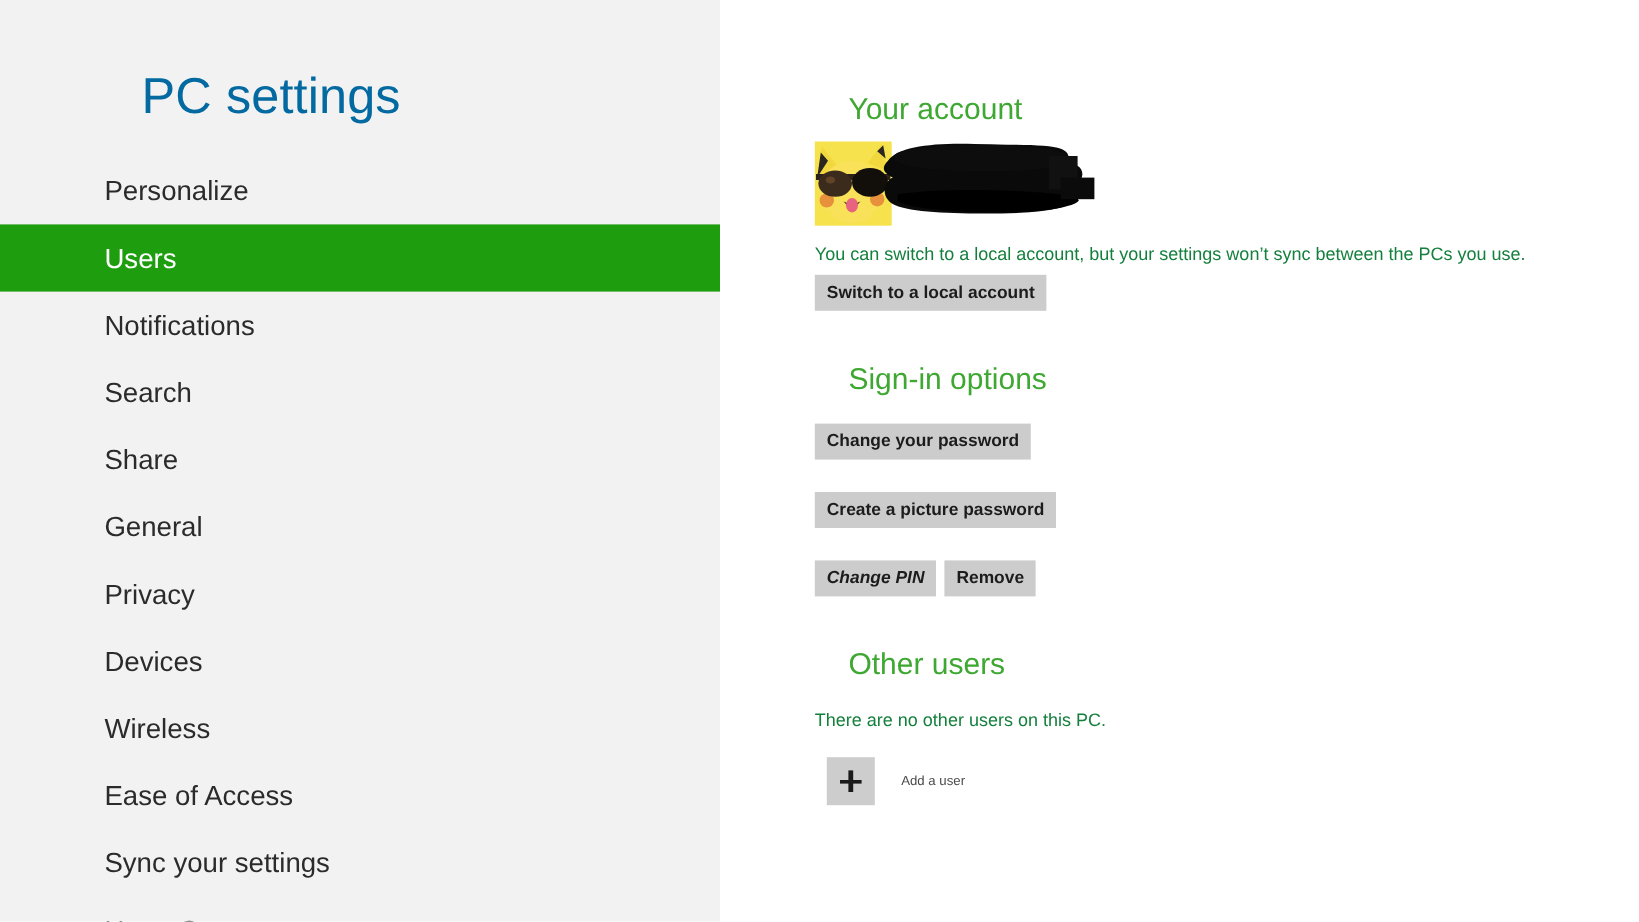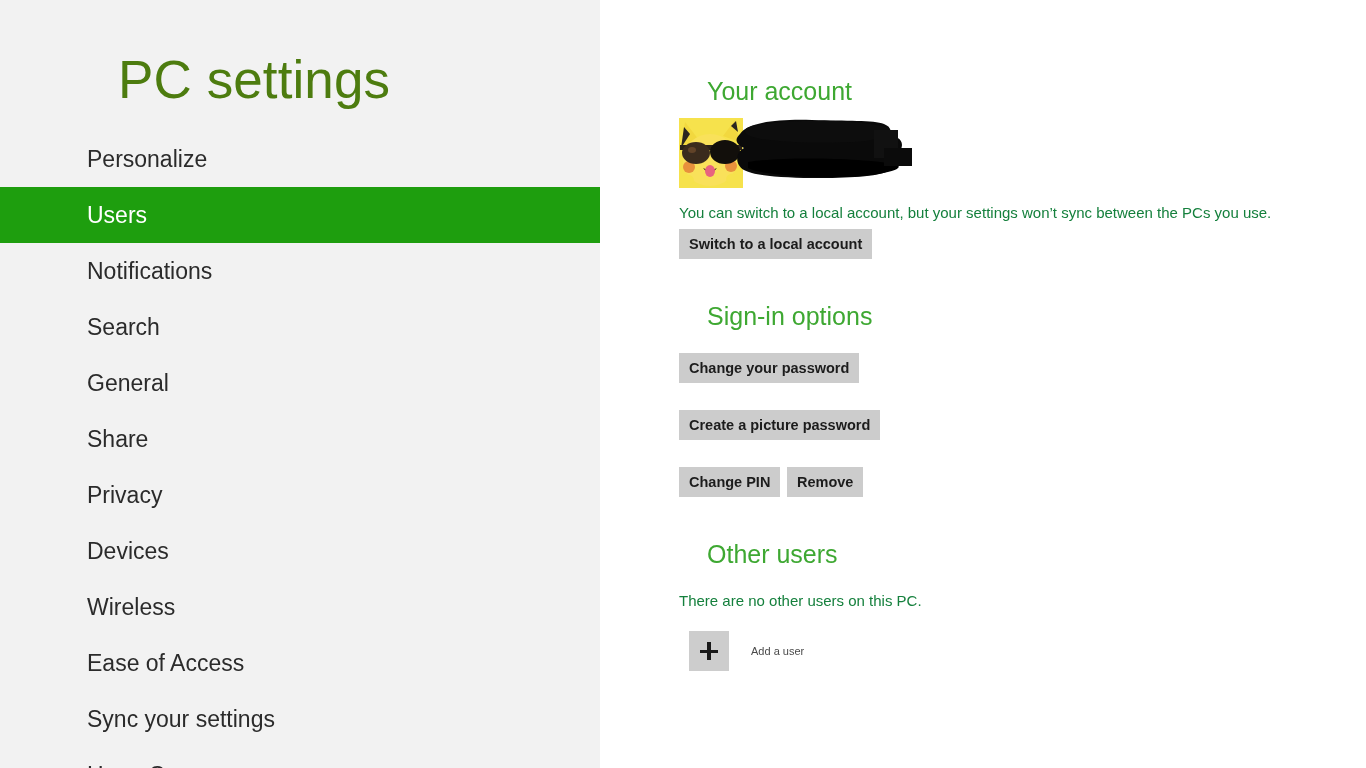--- a/index.html
+++ b/index.html
@@ -30,25 +30,25 @@
     width: 600px;
     height: 768px;
     background: #f2f2f2;
     overflow: hidden;
   }
 
   #pc-settings-title {
     position: absolute;
     left: 118px;
     top: 52px;
-    font-size: 53px;
+    font-size: 42px;
     font-weight: 300;
     line-height: 56px;
     letter-spacing: 0.1px;
-    color: #4d7c0f;
+    color: #0369a1;
     white-space: nowrap;
   }
 
   #nav-list {
     position: absolute;
     left: 0;
     top: 131px;
     width: 600px;
     list-style: none;
     margin: 0;
@@ -157,21 +157,21 @@
     font-family: "Liberation Sans", sans-serif;
     font-size: 14.5px;
     font-weight: 600;
     line-height: 30px;
     white-space: nowrap;
     cursor: pointer;
   }
   #btn-switch-local { top: 229px; }
   #btn-change-password { top: 353px; }
   #btn-create-picture-password { top: 410px; }
-  #btn-change-pin { top: 467px; }
+  #btn-change-pin { top: 467px; font-style: italic; }
   #btn-remove-pin { top: 467px; left: 187px; text-align: right; }
 
   
   #add-user-row {
     position: absolute;
     left: 89px;
     top: 631px;
     display: flex;
     align-items: center;
     cursor: pointer;
@@ -225,24 +225,24 @@
       <li class="nav-item selected">
         <span>Users</span>
       </li>
       <li class="nav-item">
         <span>Notifications</span>
       </li>
       <li class="nav-item">
         <span>Search</span>
       </li>
       <li class="nav-item">
+        <span>Share</span>
+      </li>
+      <li class="nav-item">
         <span>General</span>
-      </li>
-      <li class="nav-item">
-        <span>Share</span>
       </li>
       <li class="nav-item">
         <span>Privacy</span>
       </li>
       <li class="nav-item">
         <span>Devices</span>
       </li>
       <li class="nav-item">
         <span>Wireless</span>
       </li>

